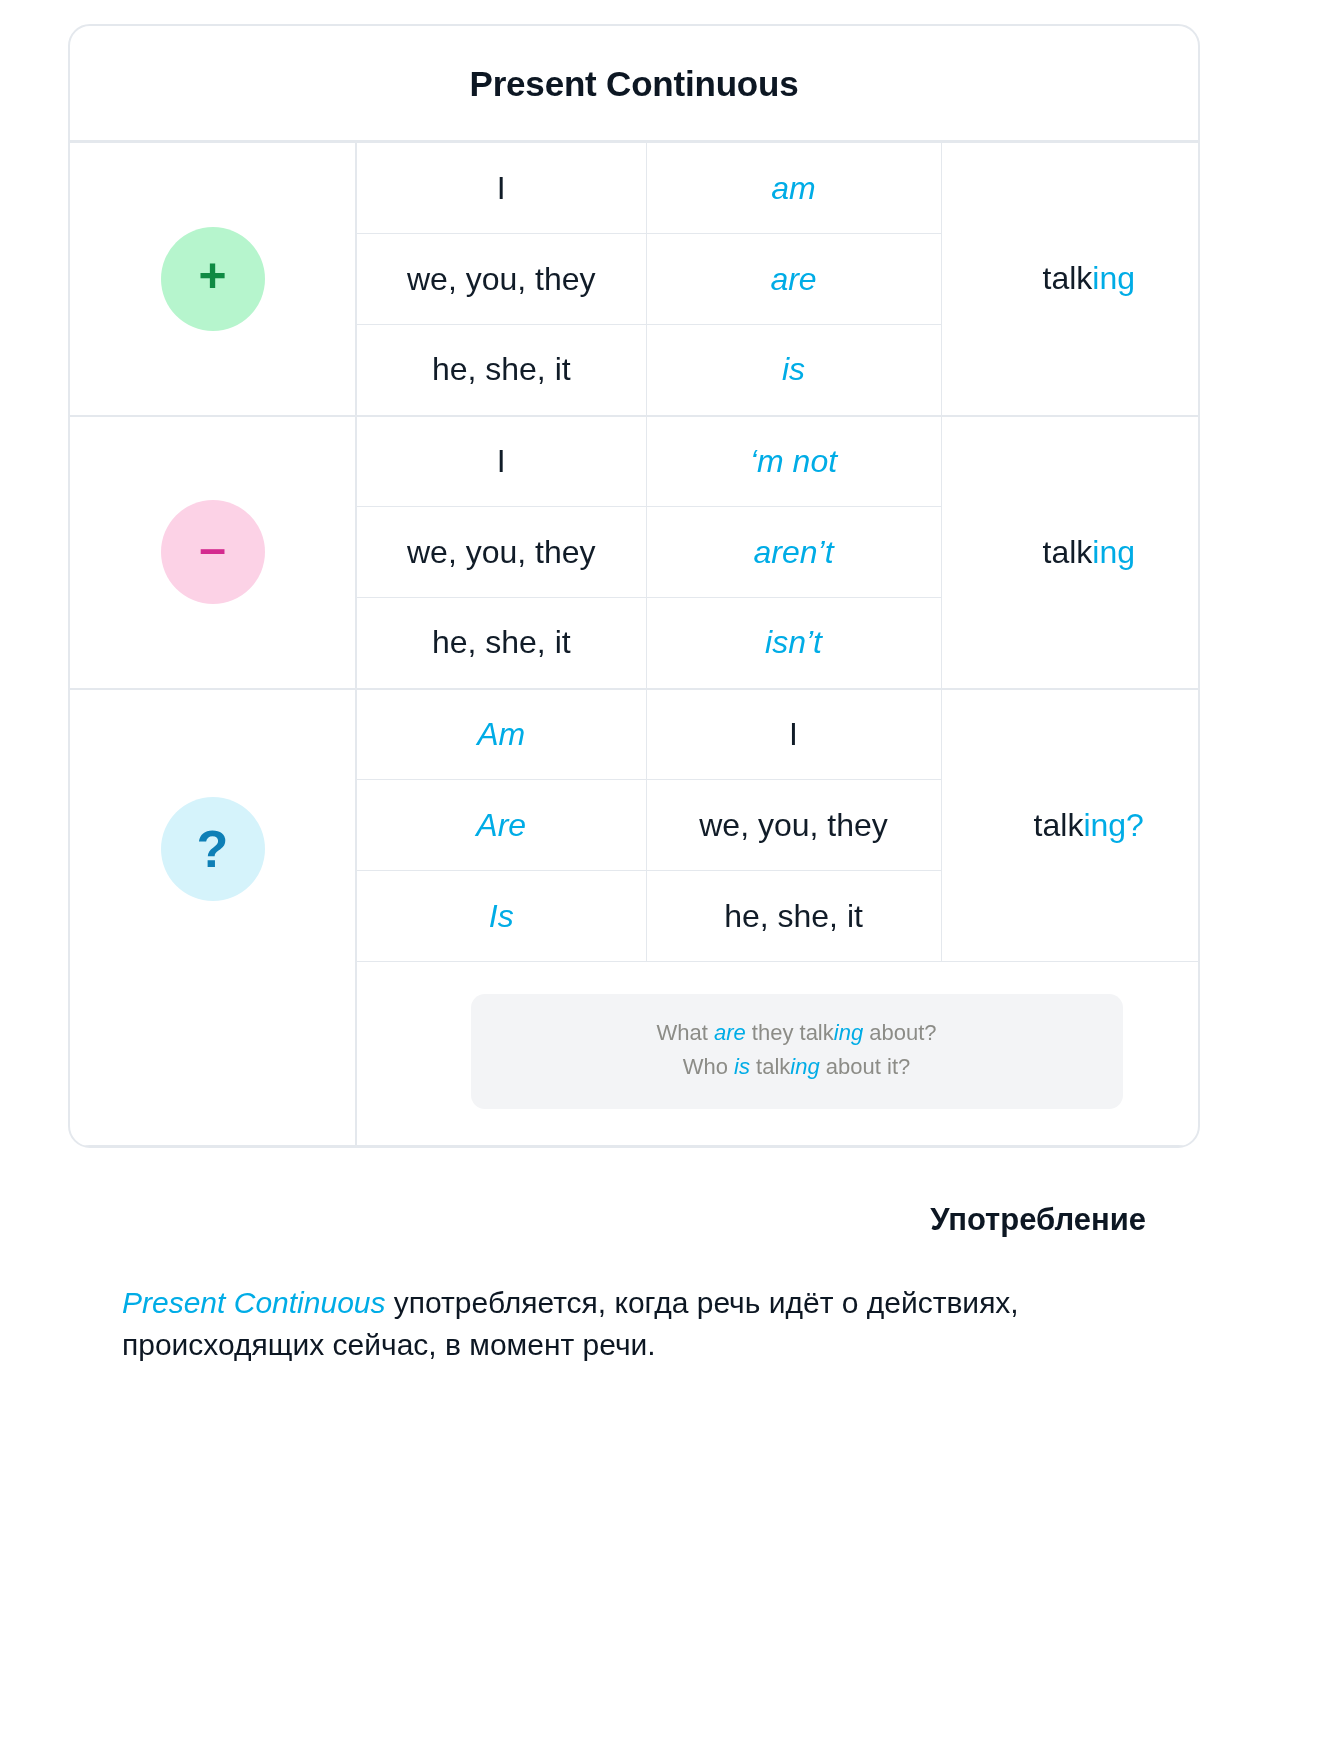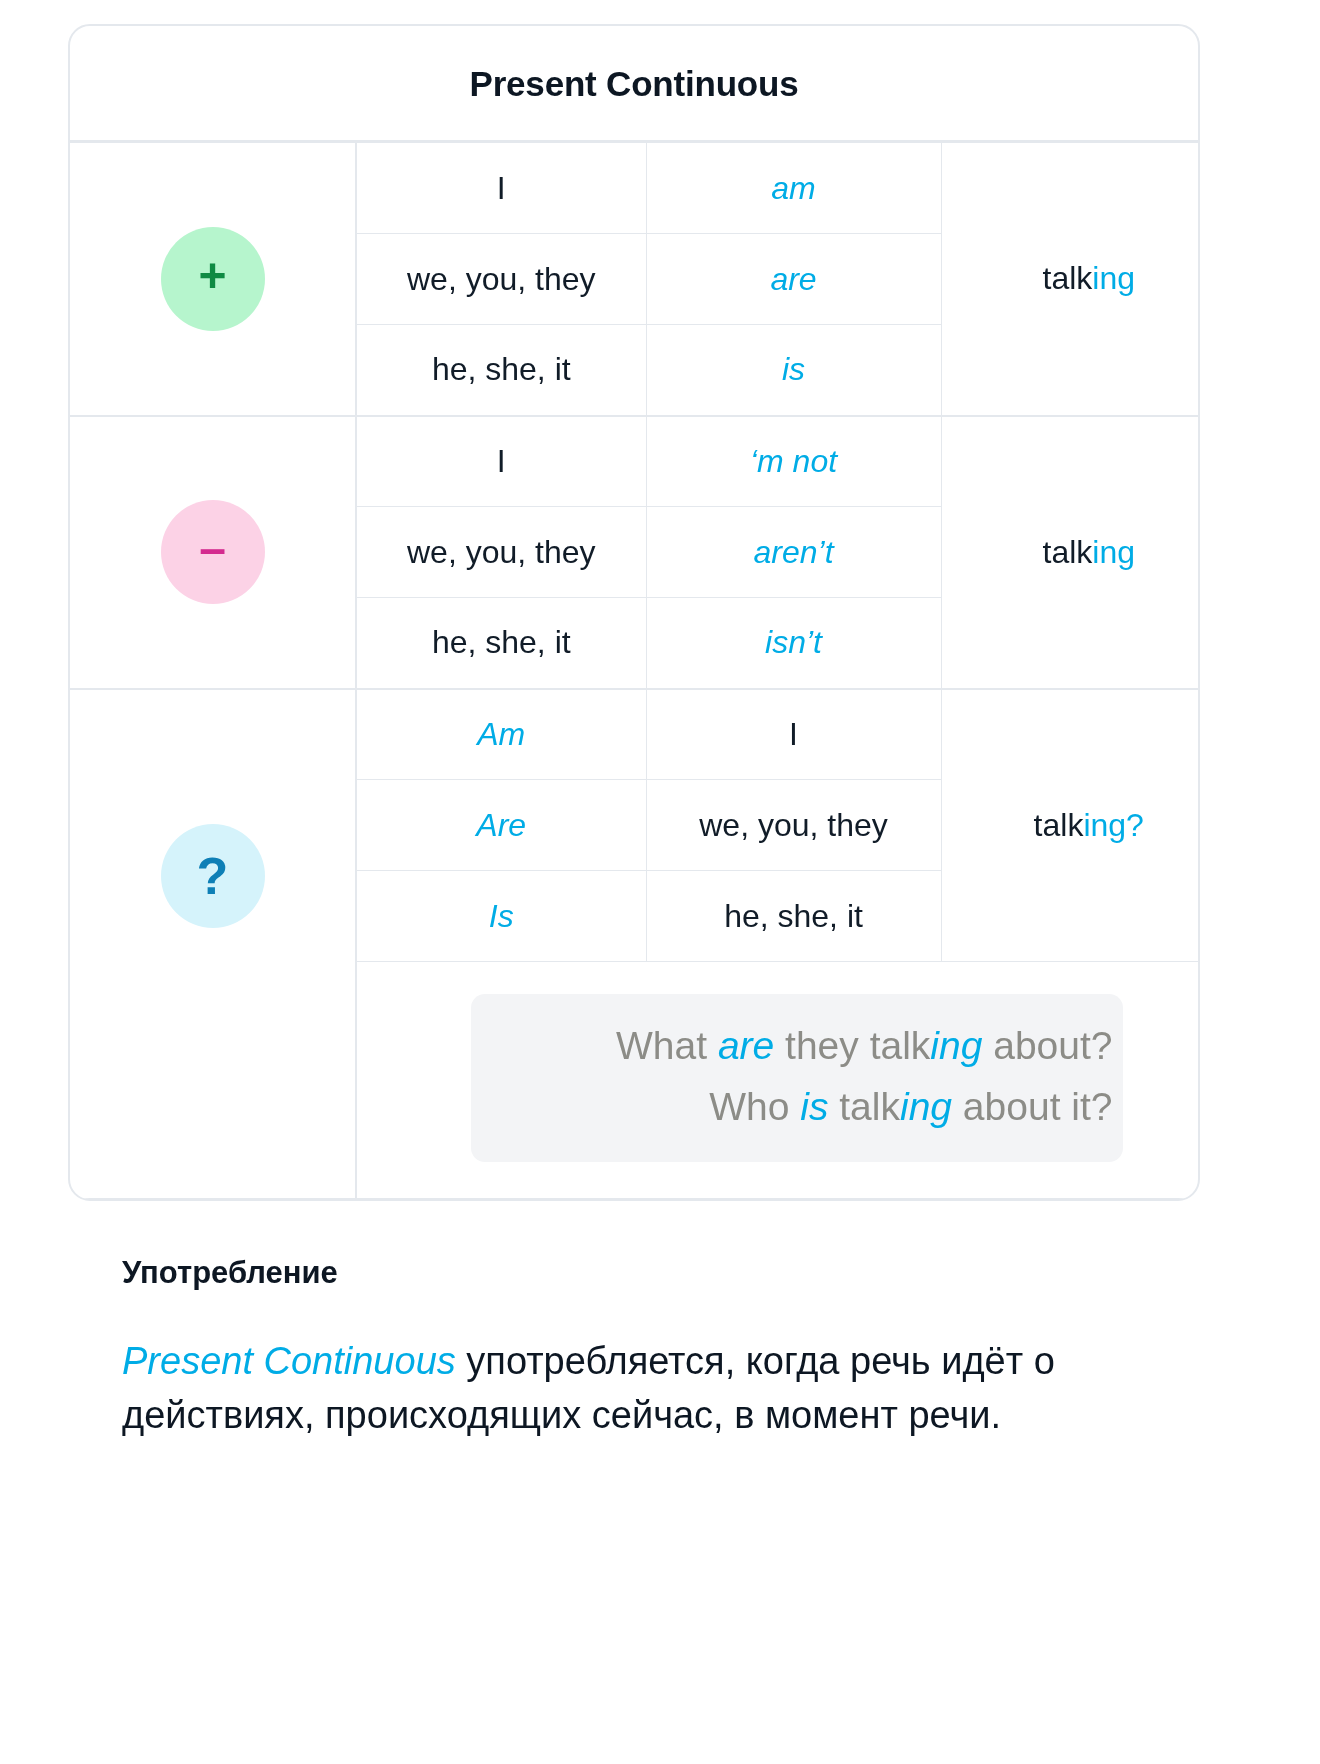--- a/index.html
+++ b/index.html
@@ -93,40 +93,40 @@
     color: #0e7fb6;
     font-size: 52px;
   }
   .badge-plus span, .badge-minus span { display:block; transform: translateY(-3px); }
   .ex-box {
     background: #f3f4f6;
     border-radius: 14px;
     margin: 0 auto;
     width: 632px;
     padding: 22px 10px 24px 10px;
-    text-align: right;
+    text-align: center;
     color: #8c8c87;
-    font-size: 39px;
+    font-size: 22px;
     line-height: 1.56;
   }
   .ex-box .blue { color: #00ace6; }
 
   
   .usage {
     padding: 54px 62px 0 62px;
   }
   .usage-heading {
-    text-align: left;
+    text-align: right;
     font-size: 31px;
     font-weight: bold;
     color: #0d1723;
     margin: 0 0 44px 0;
   }
   .usage-p {
-    font-size: 38px;
+    font-size: 30px;
     line-height: 1.42;
     color: #0d1723;
     margin: 0 0 44px 0;
   }
   .usage-p:last-child { margin-bottom: 0; }
   .usage-p .blue { color: #00ace6; }
 </style>
 </head>
 <body>
 

